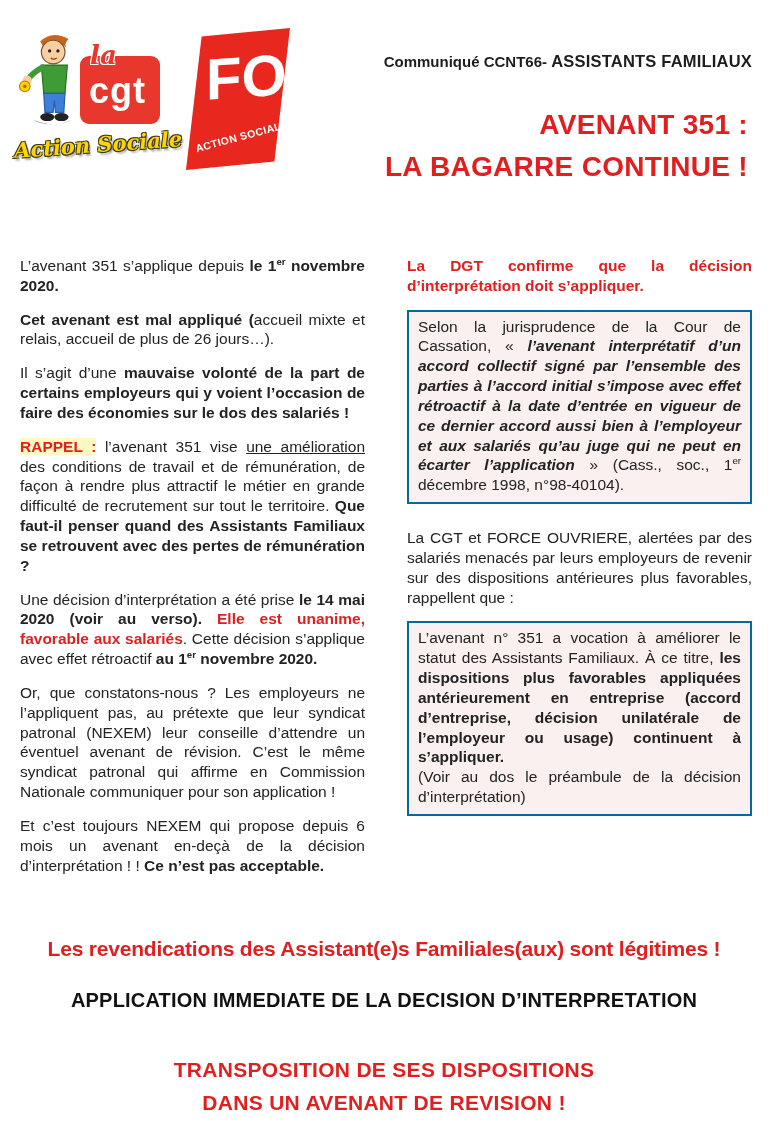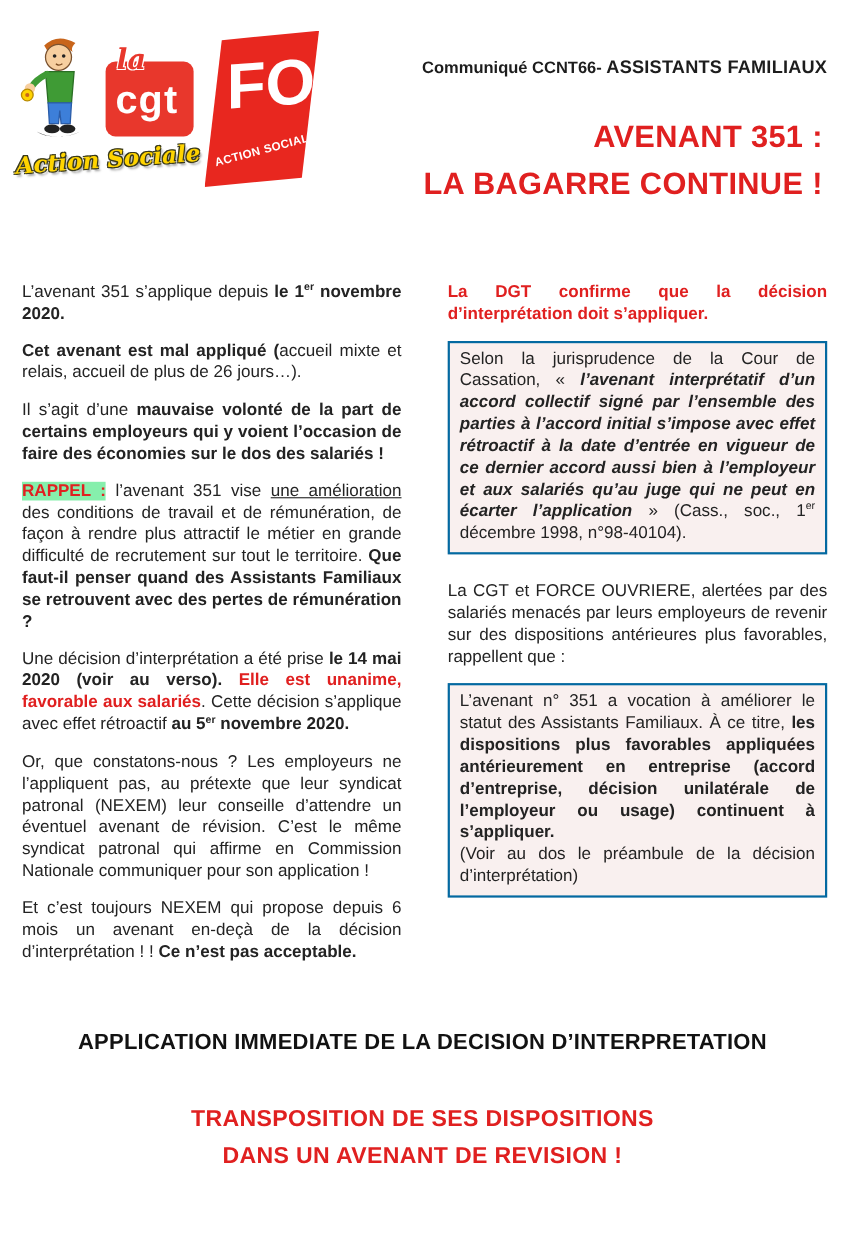--- a/index.html
+++ b/index.html
@@ -17,21 +17,21 @@
   .communique .heavy { font-size:16.5px; letter-spacing:0.2px; }
   .main-title {
     position:absolute; top:104px; right:20px; text-align:right;
     color:var(--red); font-size:28px; font-weight:800; line-height:1.5;
     letter-spacing:0.3px; white-space:nowrap;
   }
   
   .cgt-logo { position:absolute; left:14px; top:24px; width:170px; height:150px; }
   .cgt-kid { position:absolute; left:2px; top:8px; }
   .cgt-box {
-    position:absolute; left:82px; top:32px; width:80px; height:68px;
+    position:absolute; left:66px; top:32px; width:80px; height:68px;
     background:#e8372c; border-radius:9px;
   }
   .cgt-la {
     position:absolute; left:10px; top:-16px; color:#e8372c;
     font-family:"DejaVu Serif", serif; font-style:italic; font-size:26px; font-weight:700;
     text-shadow:-1px -1px 0 #fff, 1px -1px 0 #fff, -1px 1px 0 #fff, 1px 1px 0 #fff;
   }
   .cgt-name {
     position:absolute; left:9px; top:17px; color:#fff; font-weight:800;
     font-size:36px; letter-spacing:1px; line-height:1;
@@ -63,21 +63,21 @@
   .col p { margin:0 0 14px 0; }
   .box {
     border:2px solid #0369a1; background:#f9f0ef; padding:5px 9px 7px 9px;
     margin:0 0 16px 0;
   }
   .gap-top { margin-top:24px !important; }
   .b { font-weight:700; }
   .i { font-style:italic; }
   .u { text-decoration:underline; }
   .red { color:var(--red); }
-  .hl { background:#86efac; }
+  .hl { background:#fef9c3; }
   sup { font-size:0.62em; line-height:0; }
   
   footer { text-align:center; margin-top:48px; }
   .f1 { color:var(--red); font-weight:700; font-size:21px; letter-spacing:-0.2px; }
   .f2 { color:#121212; font-weight:800; font-size:20px; margin-top:28px; letter-spacing:0.2px; }
   .f3 { color:var(--red); font-weight:800; font-size:21px; margin-top:42px; line-height:1.55; letter-spacing:0.3px; }
   :root { --red:#e02020; }
 </style>
 </head>
 <body>
@@ -126,33 +126,34 @@
       <div>LA BAGARRE CONTINUE !</div>
     </div>
   </header>
 
   <main>
     <div class="col">
       <p><span>L’avenant 351 s’applique depuis </span><span class="b">le 1</span><sup class="b">er</sup><span class="b"> novembre 2020.</span></p>
       <p><span class="b">Cet avenant est mal appliqué (</span><span>accueil mixte et relais, accueil de plus de 26 jours…).</span></p>
       <p><span>Il s’agit d’une </span><span class="b">mauvaise volonté de la part de certains employeurs qui y voient l’occasion de faire des économies sur le dos des salariés !</span></p>
       <p><span class="b red hl">RAPPEL :</span><span> l’avenant 351 vise </span><span class="u">une amélioration</span><span> des conditions de travail et de rémunération, de façon à rendre plus attractif le métier en grande difficulté de recrutement sur tout le territoire. </span><span class="b">Que faut-il penser quand des Assistants Familiaux se retrouvent avec des pertes de rémunération ?</span></p>
-      <p><span>Une décision d’interprétation a été prise </span><span class="b">le 14 mai 2020 (voir au verso). </span><span class="b red">Elle est unanime, favorable aux salariés</span><span>. Cette décision s’applique avec effet rétroactif </span><span class="b">au 5</span><sup class="b">er</sup><span class="b"> novembre 2020.</span></p>
+      <p><span>Une décision d’interprétation a été prise </span><span class="b">le 14 mai 2020 (voir au verso). </span><span class="b red">Elle est unanime, favorable aux salariés</span><span>. Cette décision s’applique avec effet rétroactif </span><span class="b">au 1</span><sup class="b">er</sup><span class="b"> novembre 2020.</span></p>
       <p><span>Or, que constatons-nous ? Les employeurs ne l’appliquent pas, au prétexte que leur syndicat patronal (NEXEM) leur conseille d’attendre un éventuel avenant de révision. C’est le même syndicat patronal qui affirme en Commission Nationale communiquer pour son application !</span></p>
       <p><span>Et c’est toujours NEXEM qui propose depuis 6 mois un avenant en-deçà de la décision d’interprétation ! ! </span><span class="b">Ce n’est pas acceptable.</span></p>
     </div>
     <div class="col">
       <p><span class="b red">La DGT confirme que la décision d’interprétation doit s’appliquer.</span></p>
       <div class="box"><span>Selon la jurisprudence de la Cour de Cassation,  « </span><span class="b i">l’avenant interprétatif d’un accord collectif signé par l’ensemble des parties à l’accord initial s’impose avec effet rétroactif à la date d’entrée en vigueur de ce dernier accord aussi bien à l’employeur et aux salariés qu’au juge qui ne peut en écarter l’application</span><span> » (Cass., soc., 1</span><sup>er</sup><span> décembre 1998, n°98-40104).</span></div>
       <p class="gap-top"><span>La CGT et FORCE OUVRIERE, alertées par des salariés menacés par leurs employeurs de revenir sur des dispositions antérieures plus favorables, rappellent que :</span></p>
       <div class="box"><span>L’avenant n° 351 a vocation à améliorer le statut des Assistants Familiaux. À ce titre, </span><span class="b">les dispositions plus favorables appliquées antérieurement en entreprise (accord d’entreprise, décision unilatérale de l’employeur ou usage) continuent à s’appliquer.</span><br><span>(Voir au dos le préambule de la décision d’interprétation)</span></div>
     </div>
   </main>
 
   <footer>
+    <div class="f1">Les revendications des Assistant(e)s Familiales(aux) sont légitimes !</div>
     <div class="f2">APPLICATION IMMEDIATE DE LA DECISION D’INTERPRETATION</div>
     <div class="f3">
       <div>TRANSPOSITION DE SES DISPOSITIONS</div>
       <div>DANS UN AVENANT DE REVISION !</div>
     </div>
   </footer>
 
 </div>
 
 </body></html>

